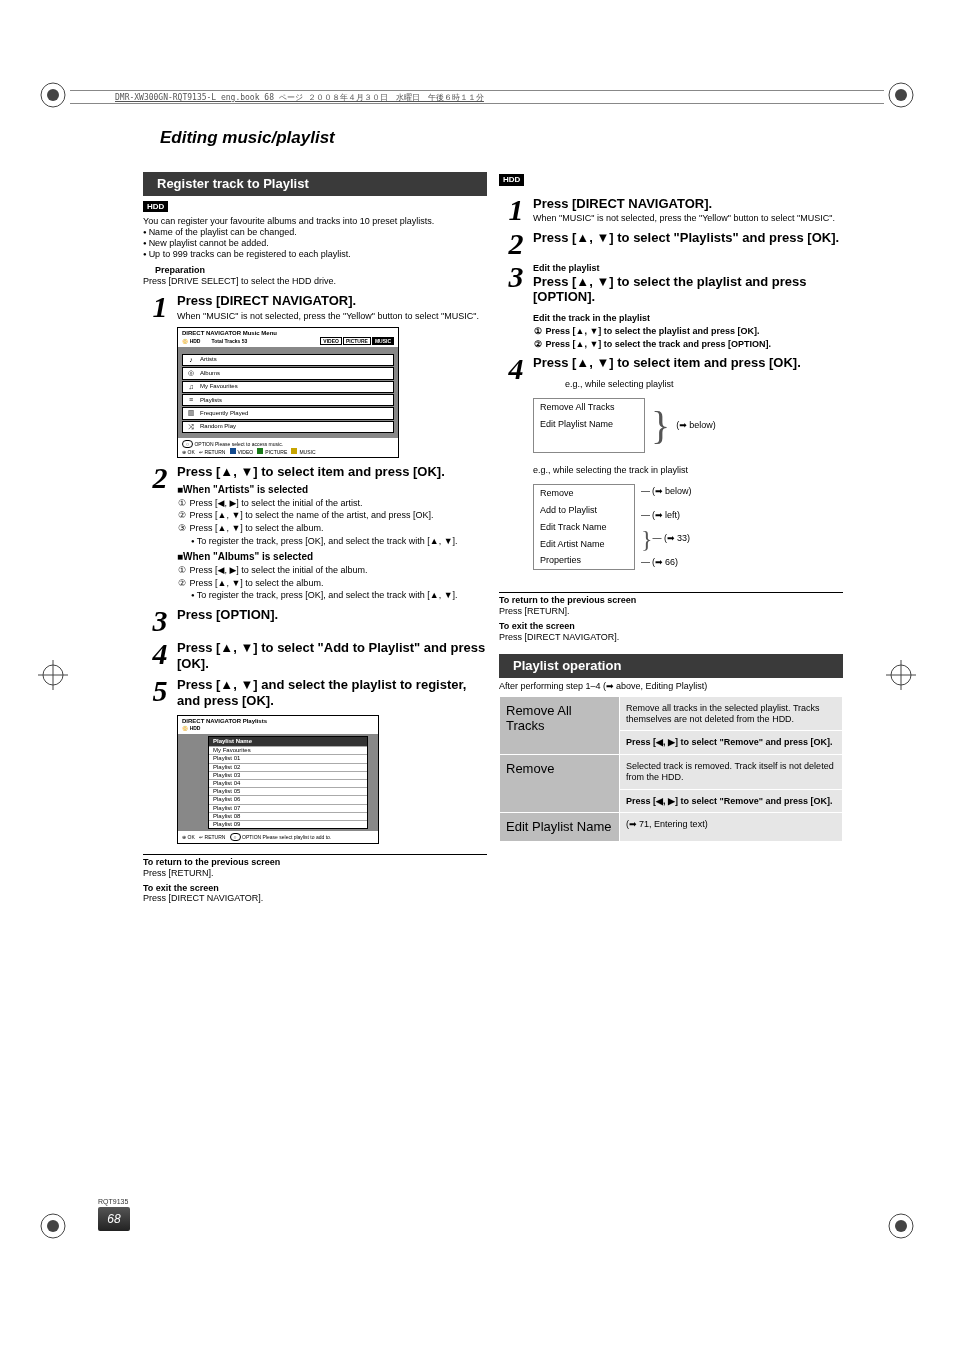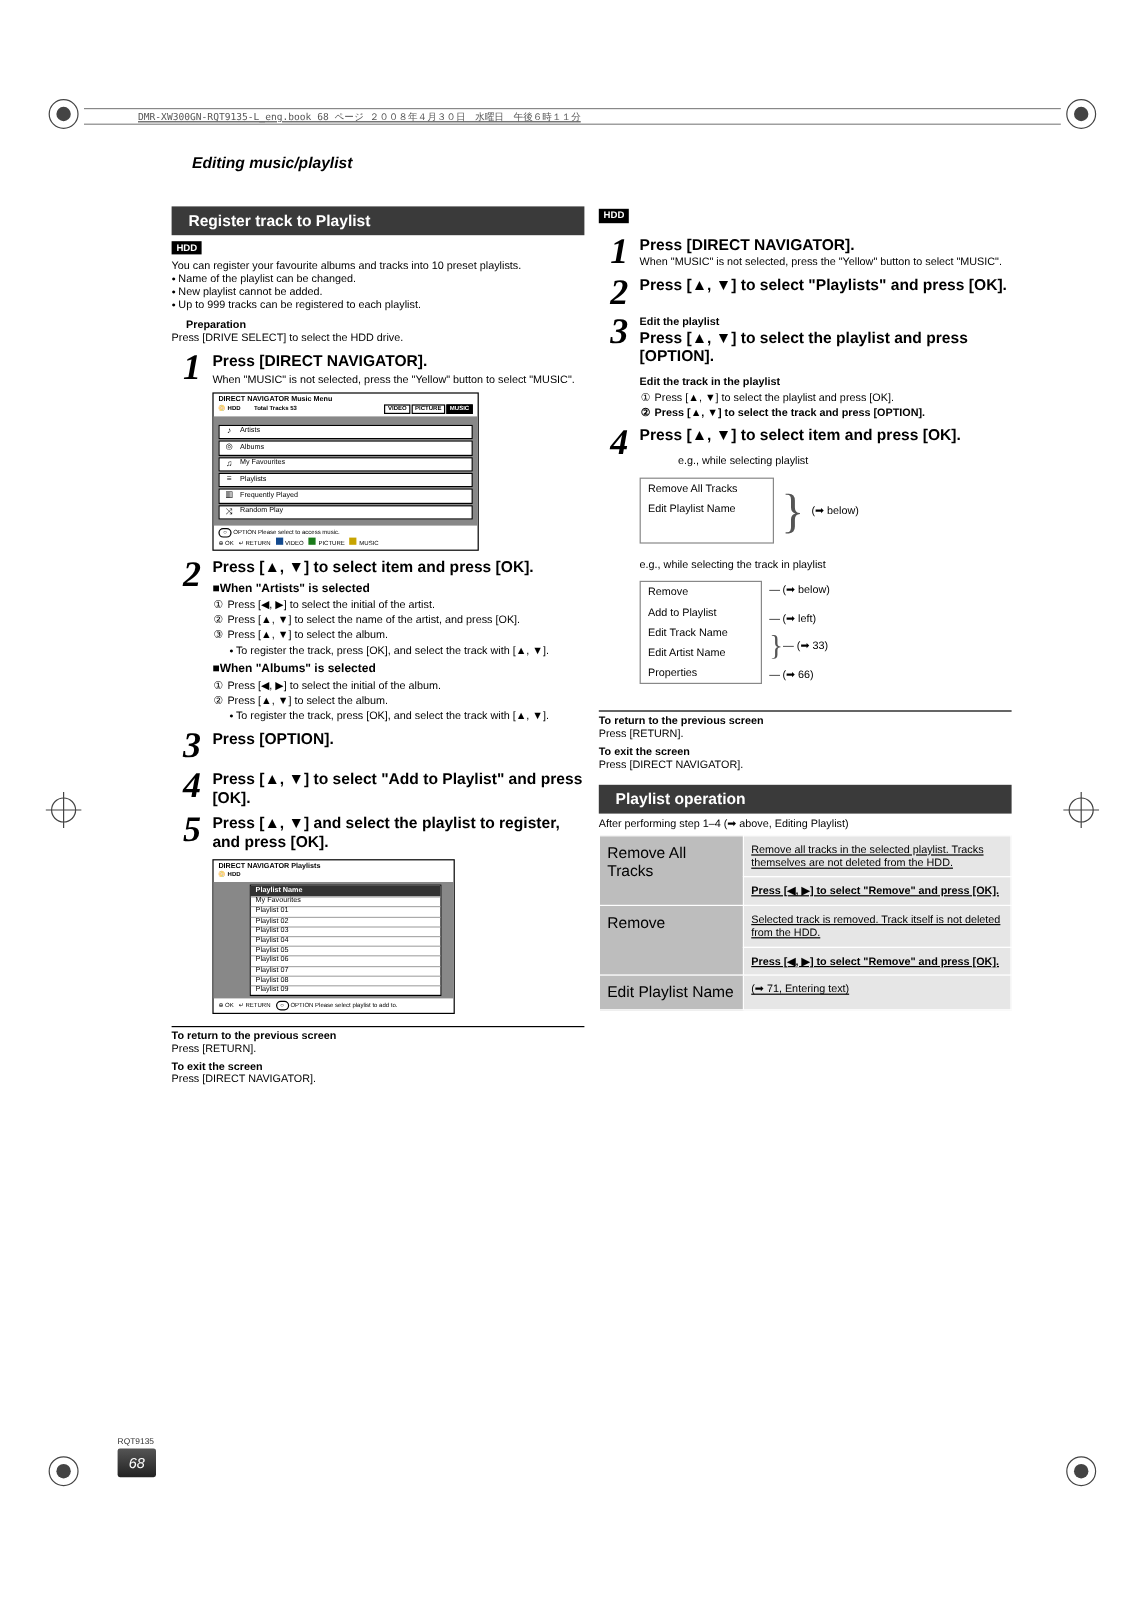--- a/index.html
+++ b/index.html
@@ -29,21 +29,21 @@
     font-size: 8px;
     color: #555;
     overflow: hidden;
   }
   .header-band .hb-text {
     position: absolute; left: 45px; top: 1px; font-family: "MS Gothic", monospace; text-decoration: underline;
   }
   .section-title {
     position: absolute;
     font-weight: bold;
-    font-size: 13px;
+    font-size: 17px;
     font-style: italic;
   }
   .content {
     position: absolute;
     left: 143px;
     top: 130px;
     width: 700px;
   }
   .two-col {
     display: flex;
@@ -132,21 +132,21 @@
   .table-gray td {
     border: 1px solid #fff;
     padding: 6px;
     vertical-align: top;
   }
   .table-gray .op-name {
     background: #bdbdbd;
     font-size: 13px;
     width: 35%;
   }
-  .table-gray .op-desc { background:#e6e6e6;text-decoration:underline;}
+  .table-gray .op-desc { background:#e6e6e6;}
   .rule { border:0; border-top:1px solid #000; margin:10px 0 2px 0;}
   .pg-badge {
     position: absolute;
     left: 98px; bottom: 120px;
     width: 32px; height: 24px;
     background: linear-gradient(#555,#222);
     color:#fff;
     font-style: italic;
     font-size: 12px;
     text-align:center;
@@ -359,21 +359,21 @@
           <div class="step-body">
               <div class="step-head">Press [▲, ▼] to select "Playlists" and press [OK].</div>
             </div>
         </div>
         <div class="step">
           <div class="step-num">3</div>
           <div class="step-body">
             <div style="font-weight:bold; font-size:9px;">Edit the playlist</div>
             <div class="step-head">Press [▲, ▼] to select the playlist and press [OPTION].</div>
             <div style="font-weight:bold; font-size:9px; margin-top:8px;">Edit the track in the playlist</div>
-            <div class="step-sub" style="font-weight:normal;"><span class="circ">①</span> <span>Press [▲, ▼] to select the playlist and press [OK].</span></div>
+            <div class="step-sub" style="font-weight:bold;"><span class="circ">①</span> <span>Press [▲, ▼] to select the playlist and press [OK].</span></div>
             <div class="step-sub" style="font-weight:bold;"><span class="circ">②</span> <span>Press [▲, ▼] to select the track and press [OPTION].</span></div>
           </div>
         </div>
         <div class="step">
           <div class="step-num">4</div>
           <div class="step-body">
             <div class="step-head">Press [▲, ▼] to select item and press [OK].</div>
             <div class="step-sub" style="margin-top:8px;margin-left:32px;">e.g., while selecting playlist</div>
             <div class="menu-wrap">
               <div class="menu-box" style="width:110px;">

